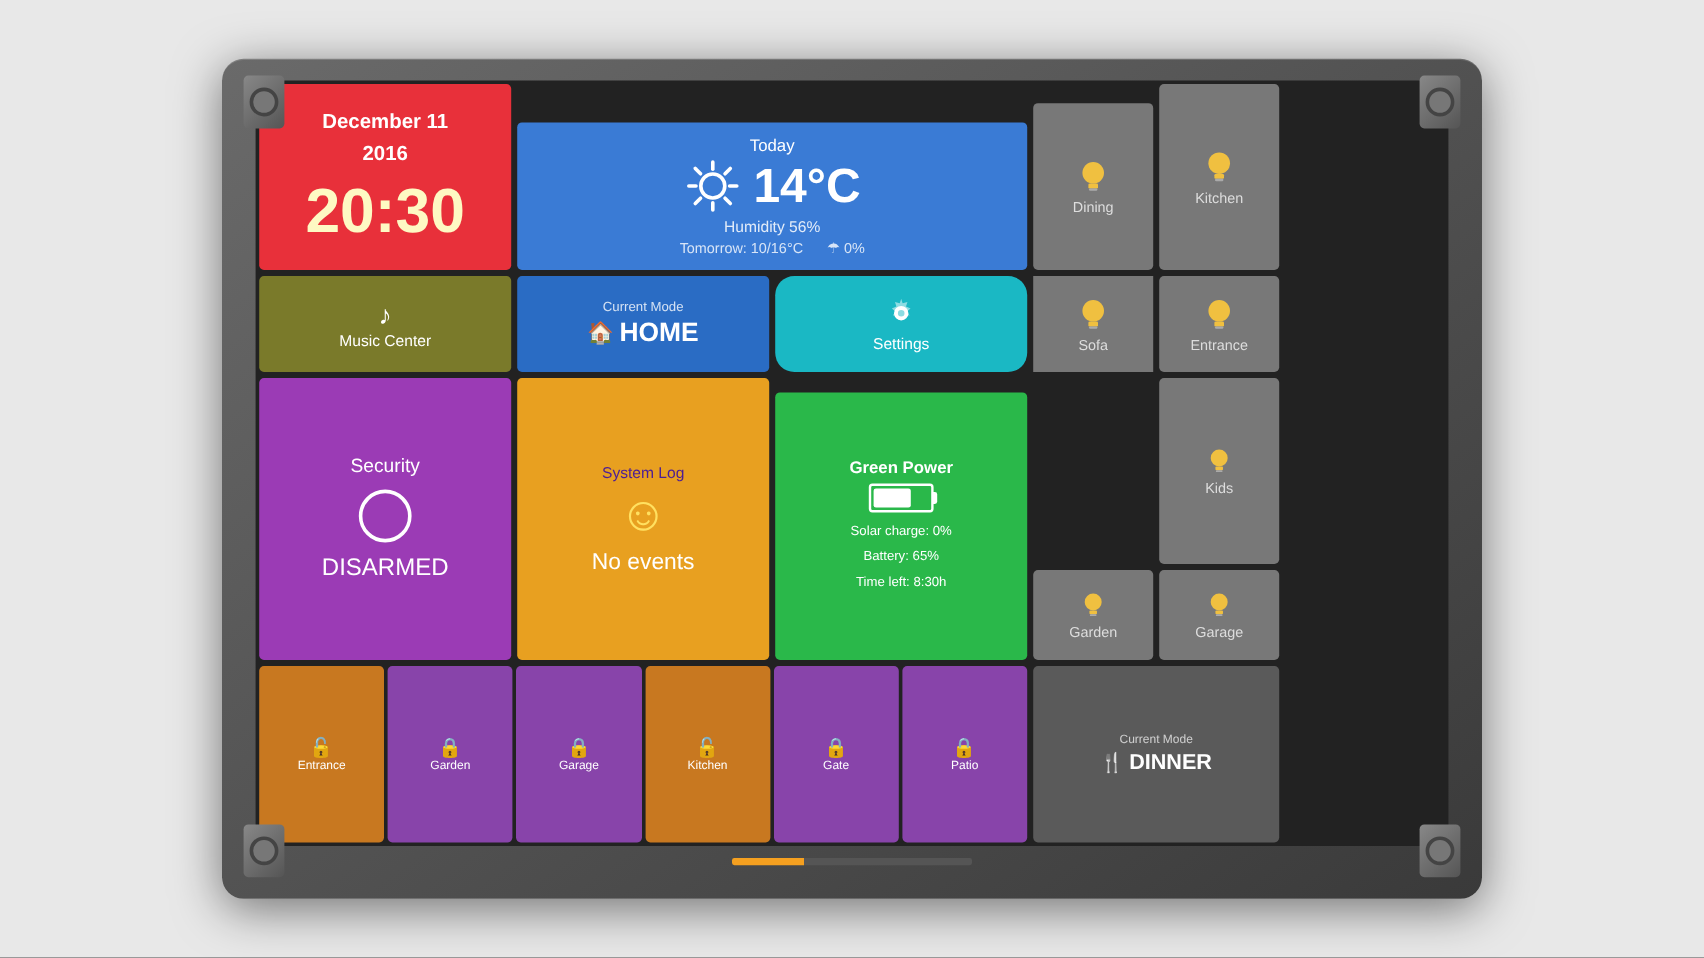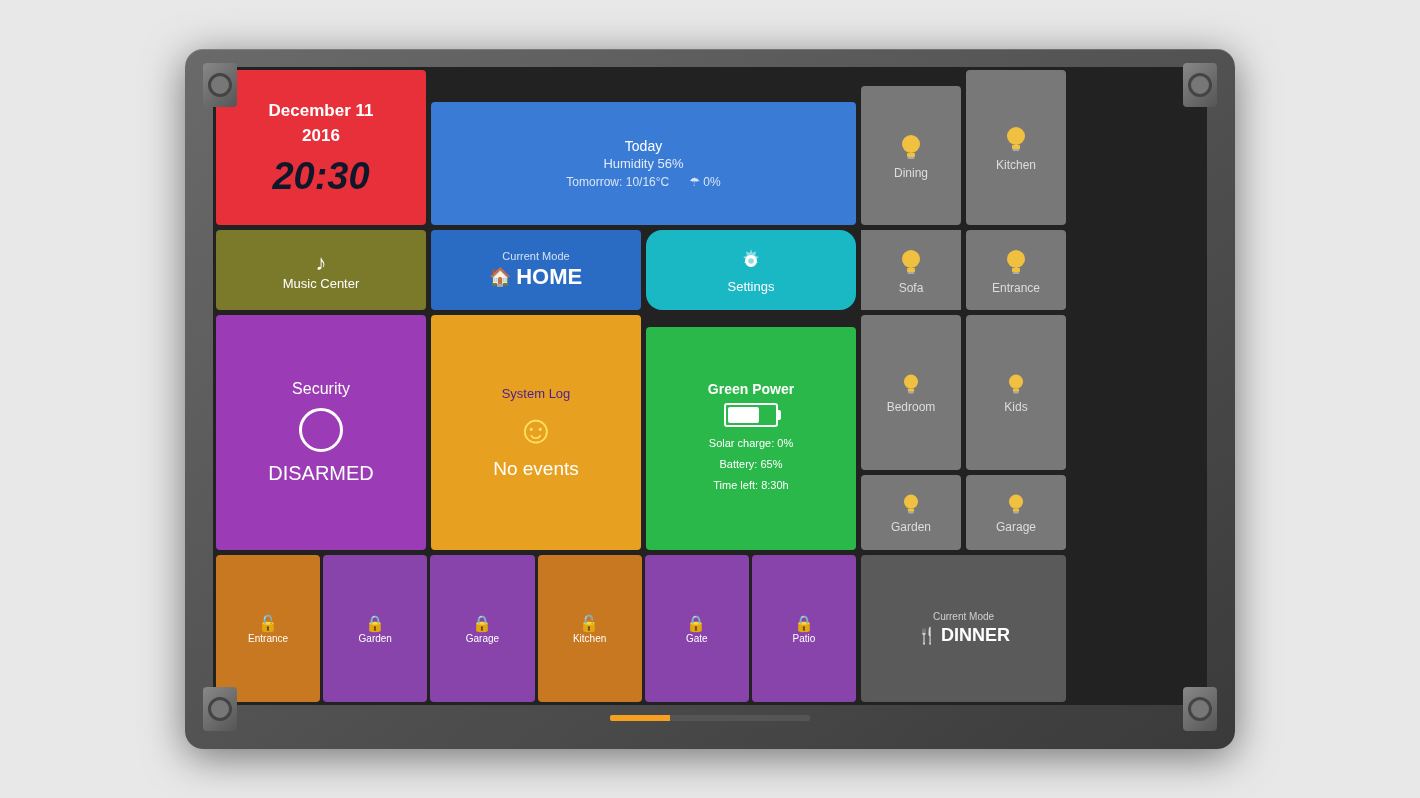--- a/index.html
+++ b/index.html
@@ -87,24 +87,38 @@
 <div class="device-outer">
 
   <div class="bracket bracket-tl"></div>
   <div class="bracket bracket-tr"></div>
   <div class="bracket bracket-bl"></div>
   <div class="bracket bracket-br"></div>
 
   <div class="screen" style="grid-template-columns: 210px 210px 210px 100px 100px; grid-template-rows: 150px 78px 76px 76px 73px; display: grid; gap: 5px; padding: 3px; background-color: rgb(34, 34, 34);">
     <div style="grid-column:1;grid-row:1;background:#e8303a;border-radius:4px;display:flex;flex-direction:column;align-items:center;justify-content:center;color:white;cursor:pointer;">
       <div style="font-size:17px;font-weight:bold;text-align:center;line-height:1.5;">December 11<br>2016</div>
-      <div style="font-size:38px;font-weight:bold;color:#0f172a;margin-top:6px;font-style:italic;">20:30</div>
+      <div style="font-size:52px;font-weight:bold;color:#fef9c3;margin-top:6px;">20:30</div>
     </div>
     <div style="grid-column:2/4;grid-row:1;background:#3a7bd5;border-radius:4px;display:flex;flex-direction:column;align-items:center;justify-content:center;color:white;cursor:pointer;margin-top:32px;">
       <div style="font-size:14px;margin-bottom:2px;">Today</div>
+      <div style="display:flex;align-items:center;gap:10px;margin-bottom:2px;">
+        <svg width="48" height="48" viewBox="0 0 48 48">
+            <circle cx="24" cy="24" r="10" fill="none" stroke="white" stroke-width="3"></circle>
+            <line x1="24" y1="4" x2="24" y2="10" stroke="white" stroke-width="3" stroke-linecap="round"></line>
+            <line x1="24" y1="38" x2="24" y2="44" stroke="white" stroke-width="3" stroke-linecap="round"></line>
+            <line x1="4" y1="24" x2="10" y2="24" stroke="white" stroke-width="3" stroke-linecap="round"></line>
+            <line x1="38" y1="24" x2="44" y2="24" stroke="white" stroke-width="3" stroke-linecap="round"></line>
+            <line x1="9.4" y1="9.4" x2="13.8" y2="13.8" stroke="white" stroke-width="3" stroke-linecap="round"></line>
+            <line x1="34.2" y1="34.2" x2="38.6" y2="38.6" stroke="white" stroke-width="3" stroke-linecap="round"></line>
+            <line x1="38.6" y1="9.4" x2="34.2" y2="13.8" stroke="white" stroke-width="3" stroke-linecap="round"></line>
+            <line x1="13.8" y1="34.2" x2="9.4" y2="38.6" stroke="white" stroke-width="3" stroke-linecap="round"></line>
+          </svg>
+        <div style="font-size:40px;font-weight:bold;">14°C</div>
+      </div>
       <div style="font-size:13px;opacity:0.85;margin-bottom:4px;">Humidity 56%</div>
       <div style="font-size:12px;opacity:0.8;display:flex;gap:20px;">
         <span>Tomorrow: 10/16°C</span>
         <span>☂ 0%</span>
       </div>
     </div>
     <div style="grid-column:4;grid-row:1;background:#787878;border-radius:4px;display:flex;flex-direction:column;align-items:center;justify-content:center;color:white;cursor:pointer;margin-top:16px;">
       <svg width="28" height="32" viewBox="0 0 28 32">
           <ellipse cx="14" cy="13" rx="9" ry="9" fill="#f0c040"></ellipse>
           <rect x="10" y="22" width="8" height="4" rx="1" fill="#f0c040"></rect>
@@ -170,28 +184,20 @@
 
     <div style="grid-column:3;grid-row:3/5;background:#2ab84a;border-radius:4px;display:flex;flex-direction:column;align-items:center;justify-content:center;color:white;cursor:pointer;padding:6px;margin-top:12px;">
       <div style="font-size:14px;font-weight:bold;margin-bottom:6px;">Green Power</div>
       <div style="position:relative;width:54px;height:24px;border:2px solid white;border-radius:3px;margin-bottom:6px;">
         <div style="position:absolute;left:2px;top:2px;bottom:2px;width:62%;background:white;border-radius:2px;"></div>
         <div style="position:absolute;right:-5px;top:50%;transform:translateY(-50%);width:4px;height:10px;background:white;border-radius:0 2px 2px 0;"></div>
       </div>
       <div style="font-size:11px;text-align:center;line-height:1.9;">Solar charge: 0%<br>Battery: 65%<br>Time left: 8:30h</div>
     </div>
 
-    <div style="grid-column:4;grid-row:3;background:#787878;border-radius:4px;display:flex;flex-direction:column;align-items:center;justify-content:center;color:white;cursor:pointer;">
-      <svg width="22" height="26" viewBox="0 0 28 32">
-          <ellipse cx="14" cy="13" rx="9" ry="9" fill="#f0c040"></ellipse>
-          <rect x="10" y="22" width="8" height="4" rx="1" fill="#f0c040"></rect>
-          <rect x="10.5" y="26" width="7" height="2" rx="1" fill="#aaa"></rect>
-        </svg>
-      <div style="font-size:12px;color:#ddd;margin-top:3px;">Bedroom</div>
-    </div>
 
     <div style="grid-column:5;grid-row:3;background:#787878;border-radius:4px;display:flex;flex-direction:column;align-items:center;justify-content:center;color:white;cursor:pointer;">
       <svg width="22" height="26" viewBox="0 0 28 32">
           <ellipse cx="14" cy="13" rx="9" ry="9" fill="#f0c040"></ellipse>
           <rect x="10" y="22" width="8" height="4" rx="1" fill="#f0c040"></rect>
           <rect x="10.5" y="26" width="7" height="2" rx="1" fill="#aaa"></rect>
         </svg>
       <div style="font-size:12px;color:#ddd;margin-top:3px;">Kids</div>
     </div>
 

